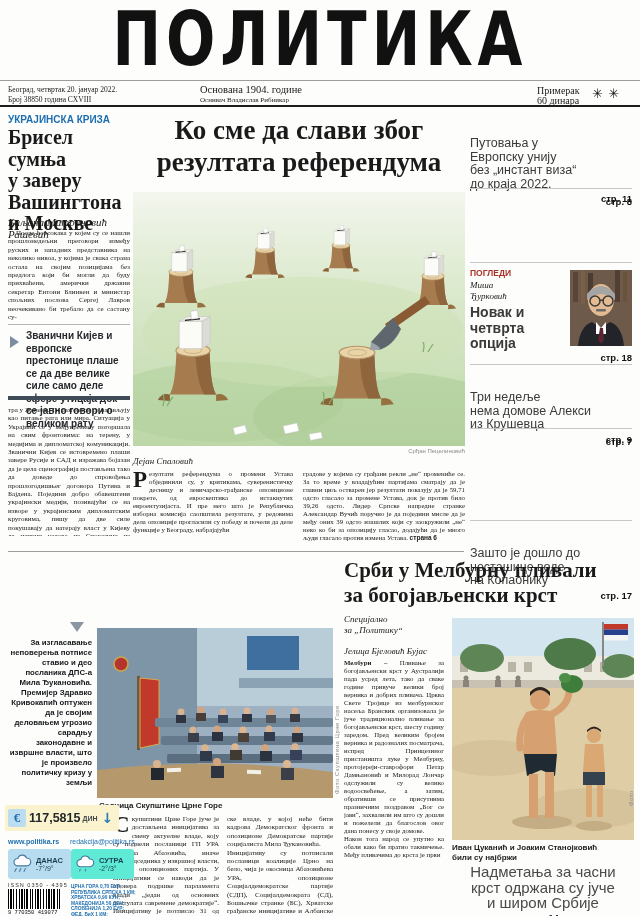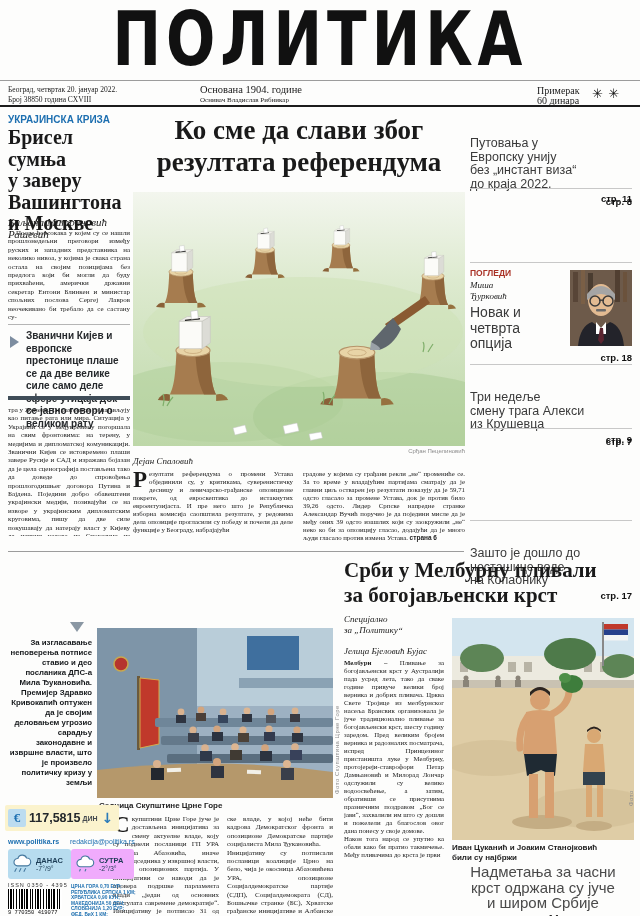--- a/index.html
+++ b/index.html
@@ -152,21 +152,21 @@
   </div>
   <div class="abs hl" style="left:0;top:76px;width:162px;background:#c8c8c8;"></div>
   <div class="abs" style="left:0;top:82px;width:162px;">
     <div class="sb-page">стр. 8</div>
   </div>
   <div class="abs hl" style="left:0;top:150px;width:162px;background:#c8c8c8;"></div>
   <div class="abs" style="left:0;top:156px;width:162px;height:88px;">
     <div class="sans" style="font-size:8.5px;font-weight:700;color:#a93226;">ПОГЛЕДИ</div>
     <div class="prelines" style="font-style:italic;font-size:9px;line-height:10.5px;margin-top:2px;">Миша
 Ђурковић</div>
-    <div class="sb-label prelines" style="font-size:14px;line-height:15.5px;margin-top:4px;">Новак и
+    <div class="sb-label prelines" style="font-size:14px;line-height:15.5px;margin-top:4px;font-weight:bold;">Новак и
 четврта
 опција</div>
 
     <svg style="position:absolute;right:0;top:2px;" width="62" height="76" viewBox="0 0 62 76">
       <rect width="62" height="76" fill="#6d5a4a"></rect>
       <rect x="3" y="2" width="5" height="30" fill="#584537"></rect>
         <rect x="11" y="0" width="4" height="34" fill="#7a5f46"></rect>
       <rect x="18" y="3" width="5" height="28" fill="#4a3c30"></rect>
         <rect x="45" y="0" width="5" height="32" fill="#513f31"></rect>
       <rect x="53" y="2" width="4" height="30" fill="#6b523c"></rect>
@@ -178,21 +178,21 @@
       <rect x="26" y="39" width="10" height="2.4" rx="1" fill="#6a6a6a"></rect>
       <path d="M8,76 Q10,56 22,52 L31,58 L40,52 Q52,56 54,76 Z" fill="#23232a"></path>
       <path d="M26,52 L31,58 L36,52 L36,64 L26,64 Z" fill="#ffffff"></path>
       <path d="M30,58 L33,58 L34,70 L31,74 L28,70 Z" fill="#5a2430"></path>
     </svg>
     <div class="sb-page" style="position:absolute;right:0;top:82px;width:62px;">стр. 18</div>
   </div>
   <div class="abs hl" style="left:0;top:252px;width:162px;background:#c8c8c8;"></div>
   <div class="abs" style="left:0;top:258px;width:162px;">
     <div class="sb-label prelines">Три недеље
-смену трага Алекси
+нема домове Алекси
 из Крушевца</div>
     <div class="sb-page">стр. 9</div>
   </div>
   <div class="abs hl" style="left:0;top:316px;width:162px;background:#c8c8c8;"></div>
   <div class="abs" style="left:0;top:322px;width:162px;">
     <div class="sb-page">стр. 7</div>
   </div>
   <div class="abs hl" style="left:0;top:408px;width:162px;background:#c8c8c8;"></div>
   <div class="abs" style="left:0;top:414px;width:162px;">
     <div class="sb-label prelines">Зашто је дошло до
@@ -361,21 +361,21 @@
   <div class="abs" style="left:8px;top:49px;width:57px;height:30px;background:#b7dcef;border-radius:3px;display:flex;align-items:center;padding:0 3px;">
     <svg width="22" height="20" viewBox="0 0 24 20">
       <path d="M7,12 a4,4 0 0 1 0.5,-8 a5,5 0 0 1 9.5,-0.5 a3.6,3.6 0 0 1 0.5,8.5 Z" fill="#ffffff" stroke="#46799f" stroke-width="1.2"></path>
       <path d="M6,14.5 l-2,4 M11,14.5 l-2,4 M16,14.5 l-2,4" stroke="#46799f" stroke-width="1.2"></path>
     </svg>
     <div style="margin-left:3px;">
       <div class="sans" style="font-size:7.5px;font-weight:700;color:#1c3c55;">ДАНАС</div>
       <div class="sans" style="font-size:7px;color:#1c3c55;">-7°/9°</div>
     </div>
   </div>
-  <div class="abs" style="left:71px;top:49px;width:57px;height:30px;background:#f0abfc;border-radius:3px;display:flex;align-items:center;padding:0 3px;">
+  <div class="abs" style="left:71px;top:49px;width:57px;height:30px;background:#5eead4;border-radius:3px;display:flex;align-items:center;padding:0 3px;">
     <svg width="22" height="20" viewBox="0 0 24 20">
       <path d="M7,13 a4,4 0 0 1 0.5,-8 a5,5 0 0 1 9.5,-0.5 a3.6,3.6 0 0 1 0.5,8.5 Z" fill="#ffffff" stroke="#46799f" stroke-width="1.2"></path>
       <path d="M7,15.5 l-1,2.5 M13,15.5 l-1,2.5" stroke="#46799f" stroke-width="1.2"></path>
     </svg>
     <div style="margin-left:3px;">
       <div class="sans" style="font-size:7.5px;font-weight:700;color:#1c3c55;">СУТРА</div>
       <div class="sans" style="font-size:7px;color:#1c3c55;">-2°/3°</div>
     </div>
   </div>
 

